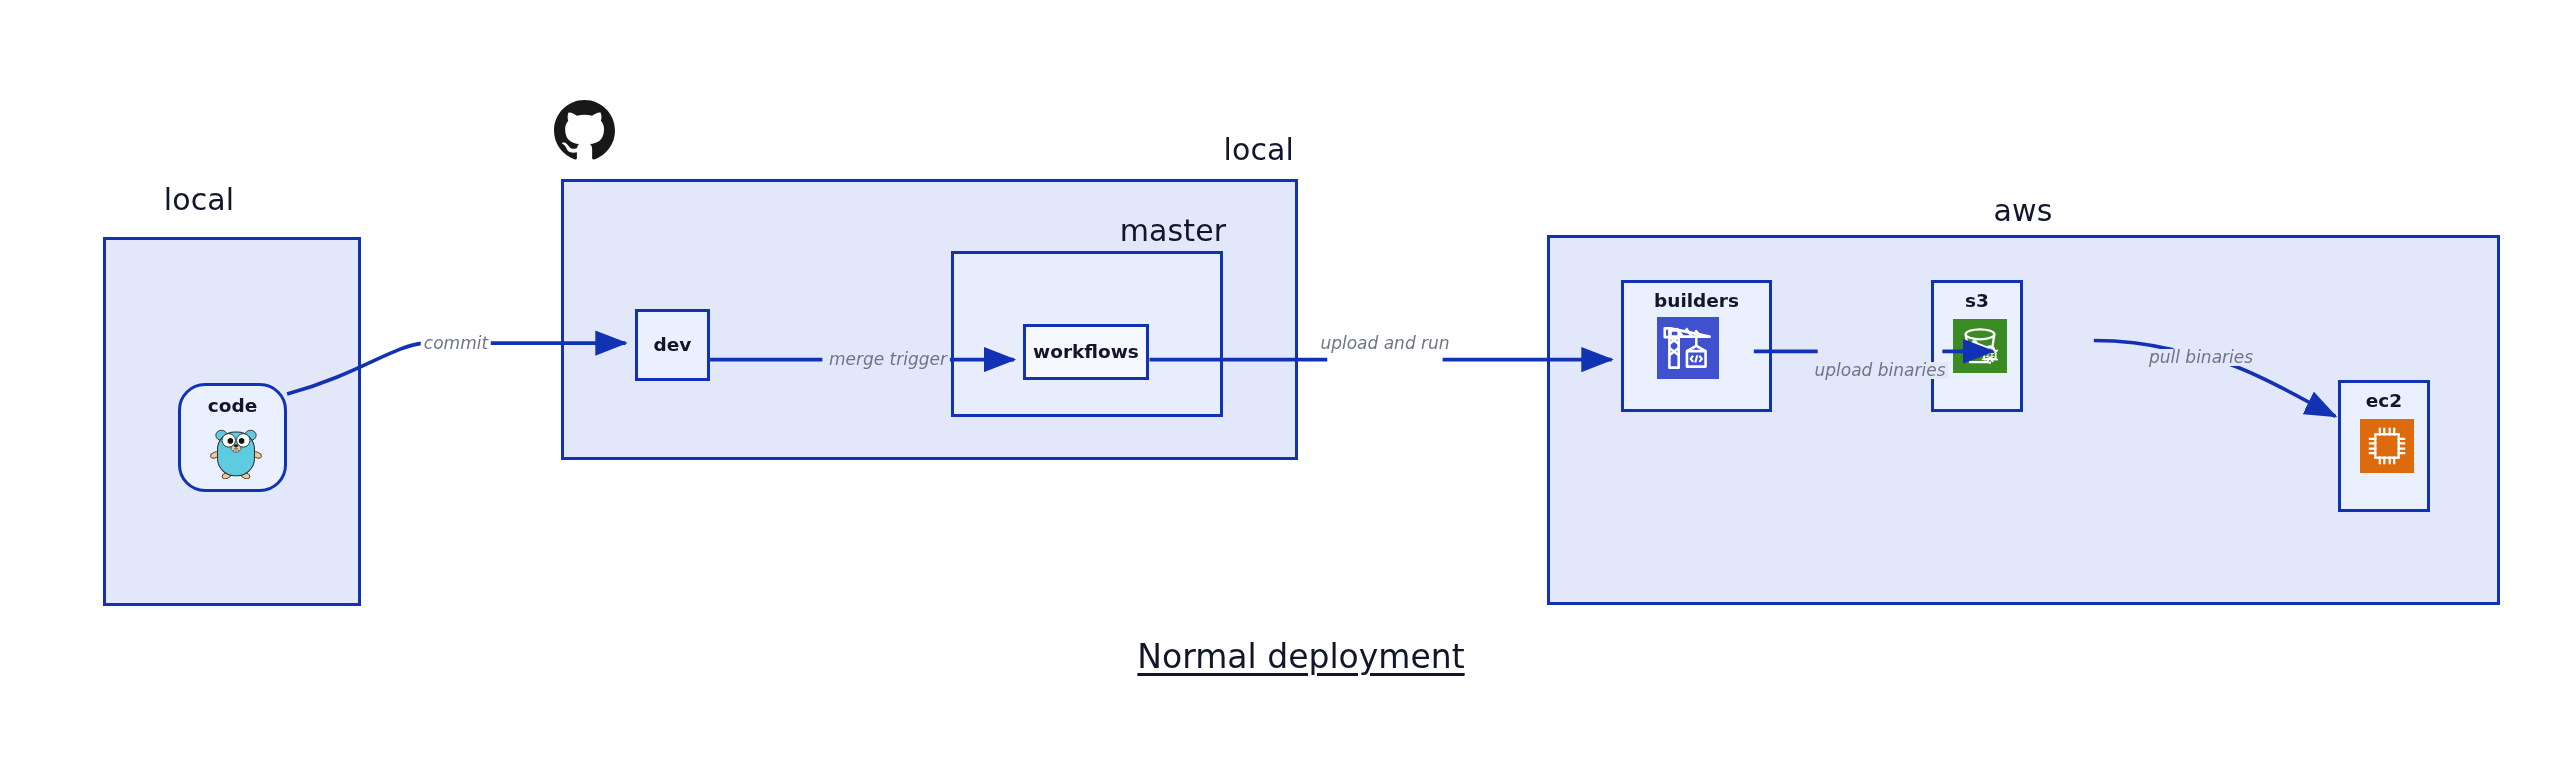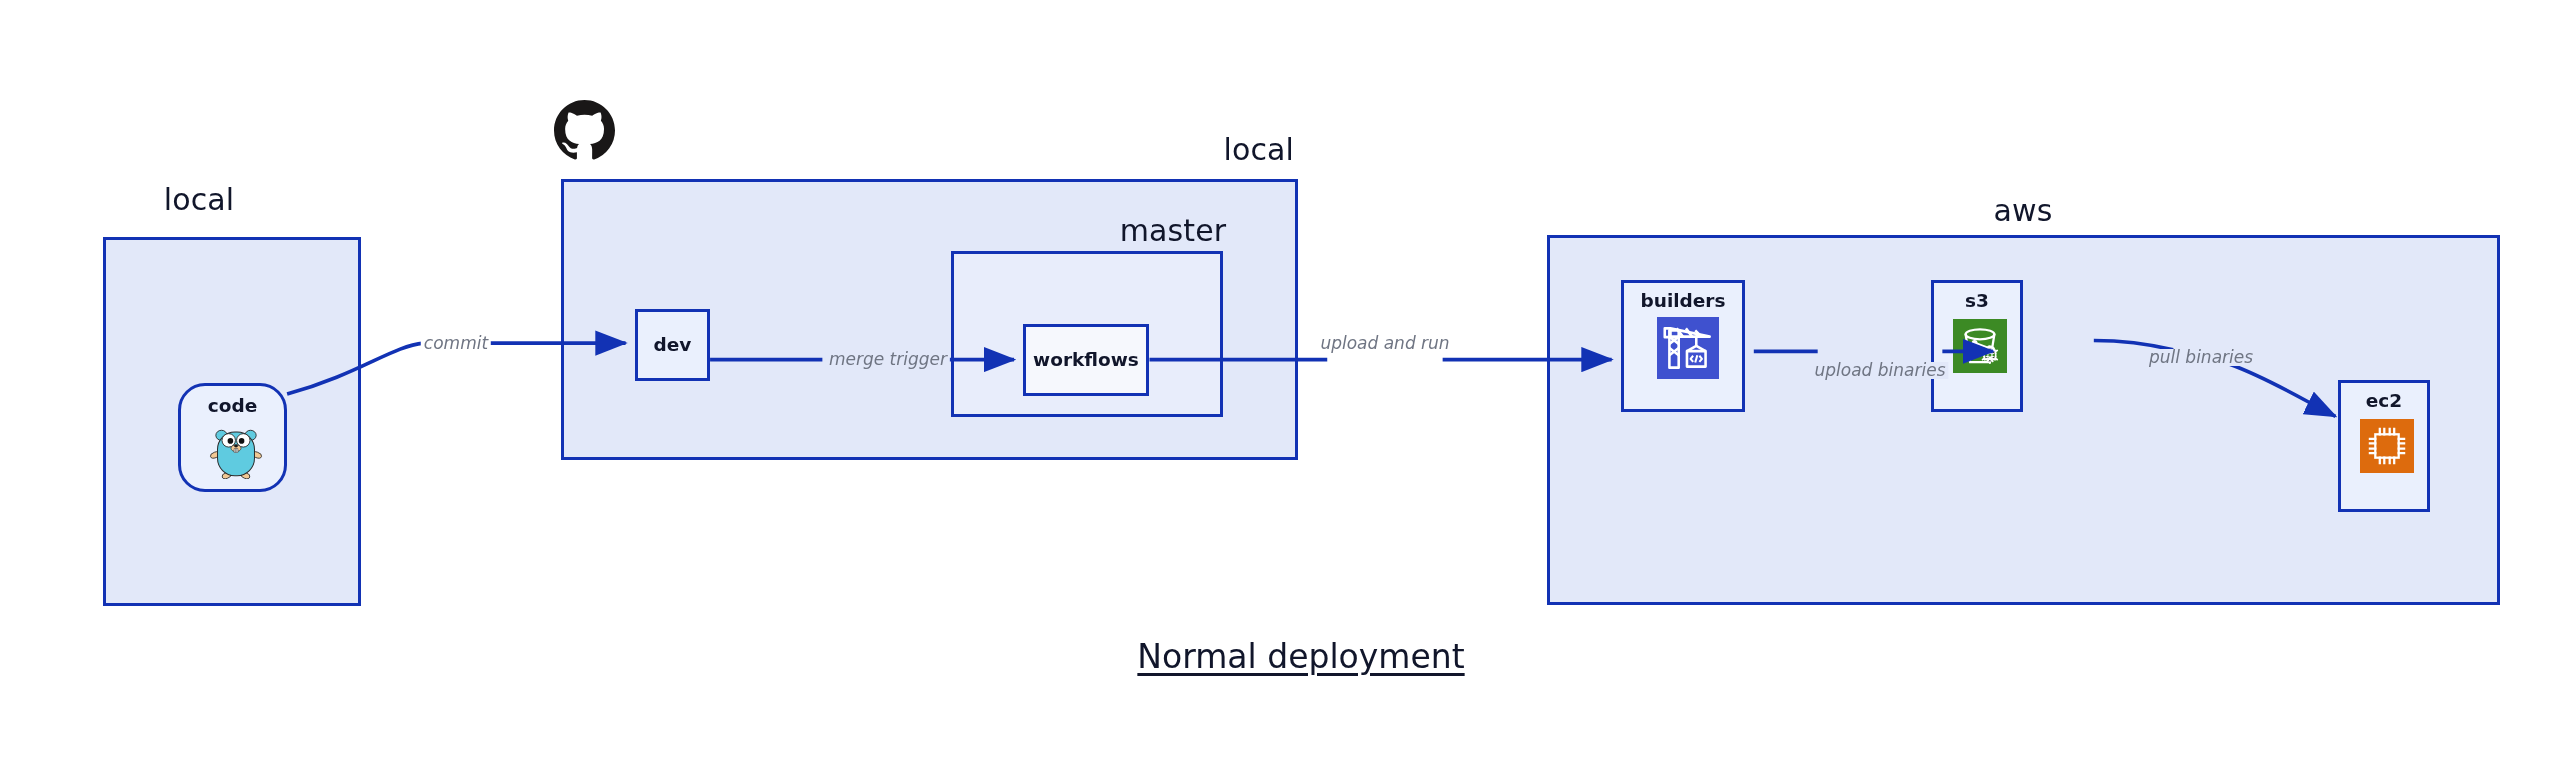--- a/index.html
+++ b/index.html
@@ -150,28 +150,28 @@
   <div class="group-label" style="left:1294px; top:135px; transform:translateX(-100%);">local</div>
   <div class="group" style="left:561px; top:179px; width:737px; height:281px;"></div>
 
   <div class="node node-center" style="left:635px; top:309px; width:75px; height:72px;">
     <div class="node-label">dev</div>
   </div>
 
   <div class="group-label" style="left:1152px; top:216px; transform:translateX(-50%);margin-left:21px;">master</div>
   <div class="group subtle" style="left:951px; top:251px; width:272px; height:166px;"></div>
 
-  <div class="node node-center white" style="left:1023px; top:324px; width:126px; height:72px;">
+  <div class="node node-center white" style="left:1023px; top:324px; width:126px; height:56px;">
     <div class="node-label">workflows</div>
   </div>
 
   <div class="group-label" style="left:2023px; top:196px; transform:translateX(-50%);">aws</div>
   <div class="group" style="left:1547px; top:235px; width:953px; height:370px;"></div>
 
-  <div class="node" style="left:1621px; top:280px; width:124px; height:132px; padding-top:9.3px;">
+  <div class="node" style="left:1621px; top:280px; width:151px; height:132px; padding-top:9.3px;">
     <div class="node-label">builders</div>
     <svg class="icon-svg" width="62" height="62" viewBox="0 0 120 120" style="left:33px; top:34px;">
       <rect x="0" y="0" width="120" height="120" fill="#3f51cf"></rect>
       <g fill="none" stroke="#ffffff" stroke-width="5" stroke-linejoin="round">
 
         <rect x="24" y="26" width="18" height="72"></rect>
         <path d="M24 38 L42 52 M42 38 L24 52 M24 60 L42 74 M42 60 L24 74"></path>
 
         <rect x="15" y="22" width="10" height="17"></rect>
 

